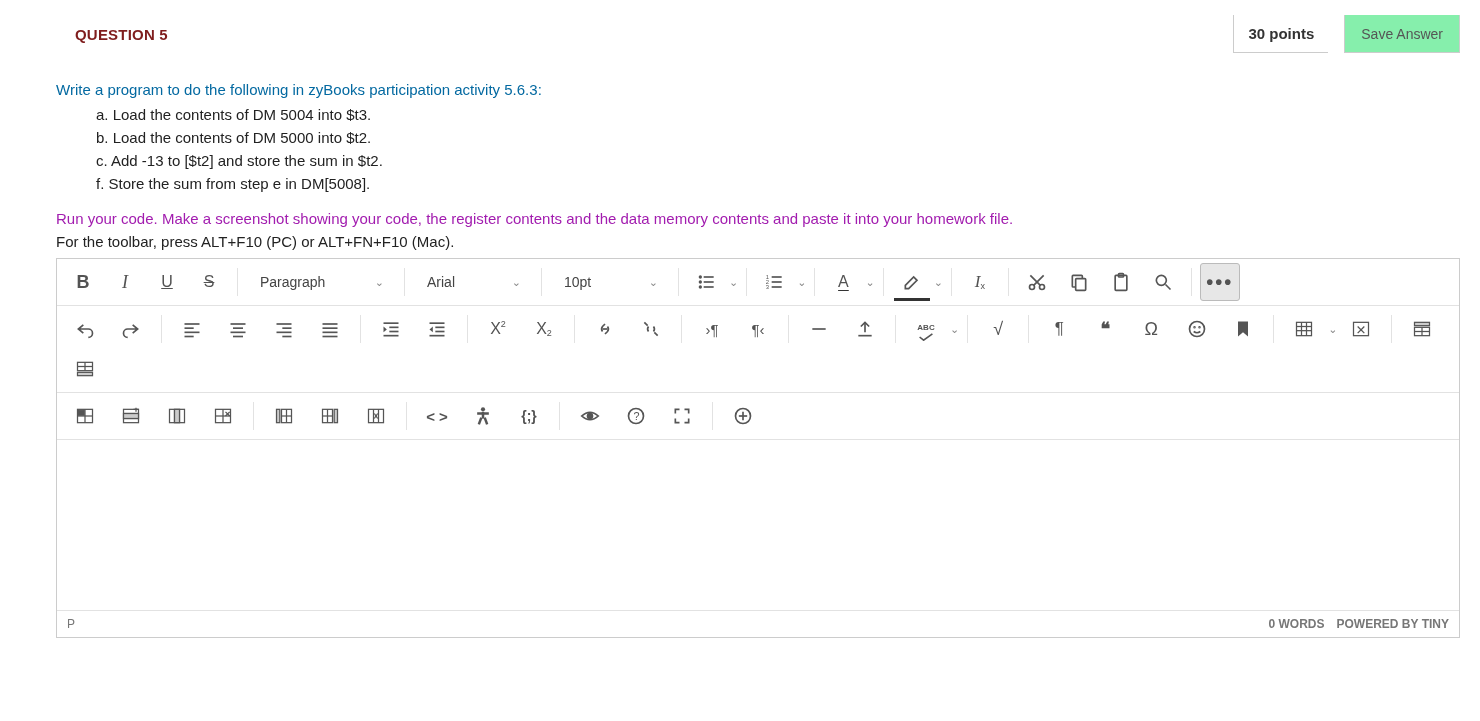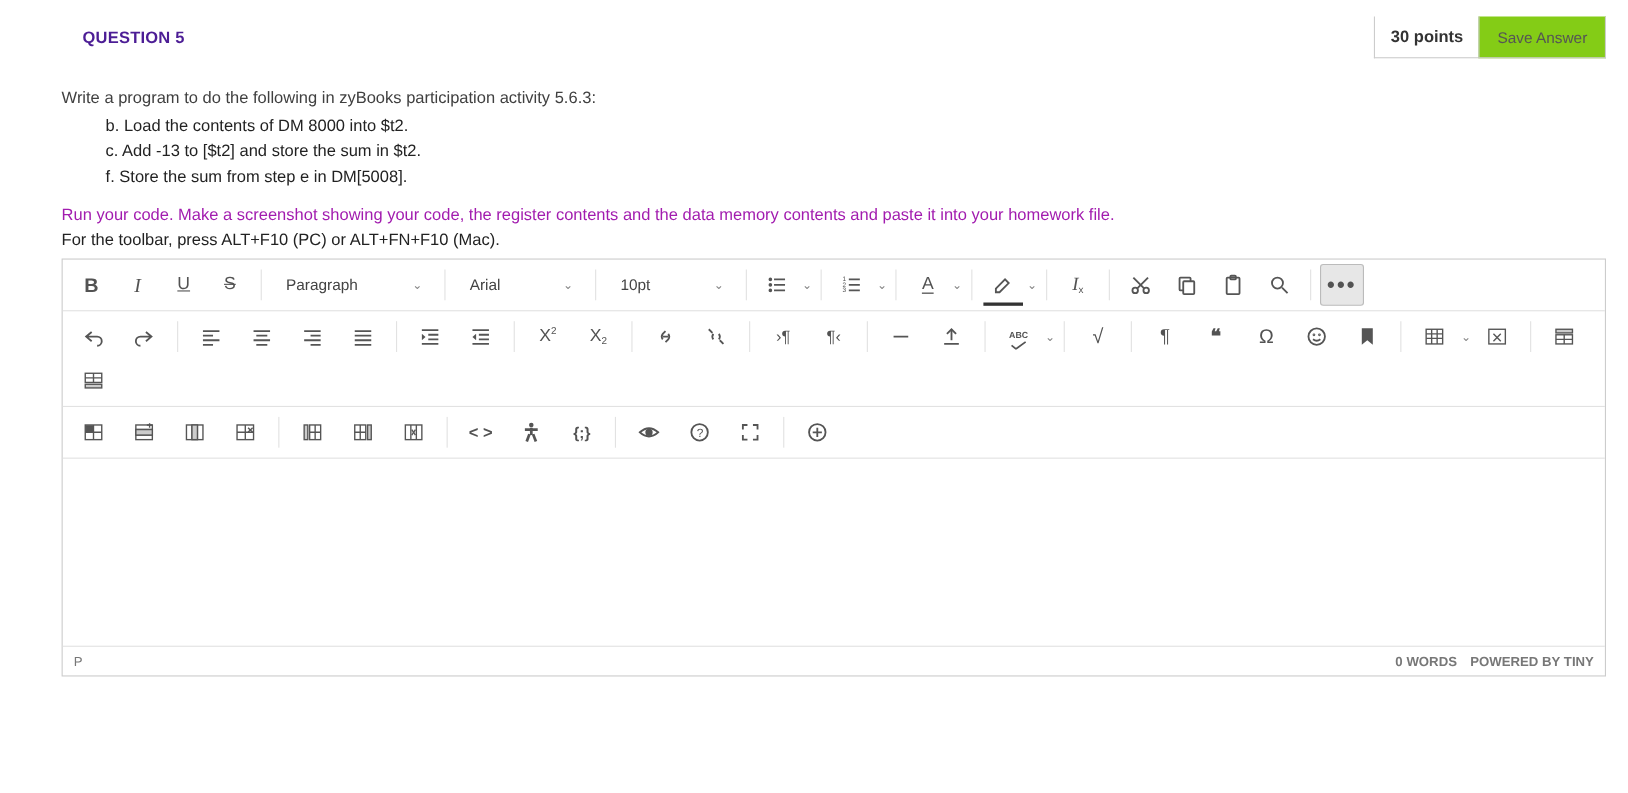--- a/index.html
+++ b/index.html
@@ -1,23 +1,23 @@
 <!DOCTYPE html>
 <html><head>
 <meta charset="utf-8">
 <style>
 * { box-sizing: border-box; margin: 0; padding: 0; }
 body { font-family: "Helvetica Neue", Arial, sans-serif; font-size: 14px; color: #333; background: #fff; }
 .page { width: 1480px; padding: 5px 20px 20px 20px; }
 .qheader { display: flex; align-items: center; justify-content: space-between; margin: 0 0 18px 0; padding: 10px 0 10px 55px; }
-.qtitle { font-weight: 700; font-size: 15px; letter-spacing: .2px; color: #4c1d95; }
-.qright { display: flex; align-items: stretch; gap: 0; position: relative; }
+.qtitle { font-weight: 700; font-size: 15px; letter-spacing: .2px; color: #7f1d1d; }
+.qright { display: flex; align-items: stretch; gap: 16px; position: relative; }
 .points { font-weight: 700; font-size: 15px; padding: 10px 14px; border: 1px solid #ccc; border-right: none; background: #fff; border-top: none;}
-.save-btn { font-size: 14px; padding: 10px 16px; border: 1px solid #ccc; background: #84cc16; cursor: pointer; color: #555; border-top:none;}
-.prompt { font-size: 15px; color: #404040; margin: 0 0 8px 36px; }
+.save-btn { font-size: 14px; padding: 10px 16px; border: 1px solid #ccc; background: #86efac; cursor: pointer; color: #555; border-top:none;}
+.prompt { font-size: 15px; color: #0369a1; margin: 0 0 8px 36px; }
 .steps { margin: 6px 0 18px 76px; font-size: 15px; color: #222; }
 .steps li { list-style: none; margin: 6px 0; }
 .note { font-size: 15px; color: #a21caf; margin: 0 0 6px 36px; }
 .help { font-size: 15px; color: #222; margin: 0 0 8px 36px; }
 .editor { border: 1px solid #ccc; margin: 0 0 0 36px; background: #fff; }
 
 .toolbar { border-bottom: 1px solid #e2e2e2; display: flex; flex-wrap: wrap; align-items: center; padding: 4px 6px; gap: 2px; }
 .tool, .sel { height: 38px; min-width: 40px; display: inline-flex; align-items: center; justify-content: center; cursor: pointer; color: #535353; background: transparent; border: none; border-radius: 3px; }
 .tool.active { background: #e7e7e7; border: 1px solid #bbb; }
 .sel { padding: 0 12px 0 14px; min-width: auto; font-size: 14px; justify-content: space-between; gap: 6px; }
@@ -53,21 +53,22 @@
   <div class="qheader">
     <div class="qtitle">QUESTION 5</div>
     <div class="qright">
       <div class="points">30 points</div>
       <button class="save-btn">Save Answer</button>
     </div>
   </div>
 
   <div class="prompt">Write a program to do the following in zyBooks participation activity 5.6.3:</div>
   <ol class="steps">
-    <li>b. Load the contents of DM 8000 into $t2.</li>
+    <li>a. Load the contents of DM 5004 into $t3.</li>
+    <li>b. Load the contents of DM 5000 into $t2.</li>
     <li>c. Add -13 to [$t2] and store the sum in $t2.</li>
     <li>f. Store the sum from step e in DM[5008].</li>
   </ol>
 
   <div class="note">Run your code. Make a screenshot showing your code, the register contents and the data memory contents and paste it into your homework file.</div>
   <div class="help">For the toolbar, press ALT+F10 (PC) or ALT+FN+F10 (Mac).</div>
 
   <div class="editor">
 
     <div class="toolbar row1">

